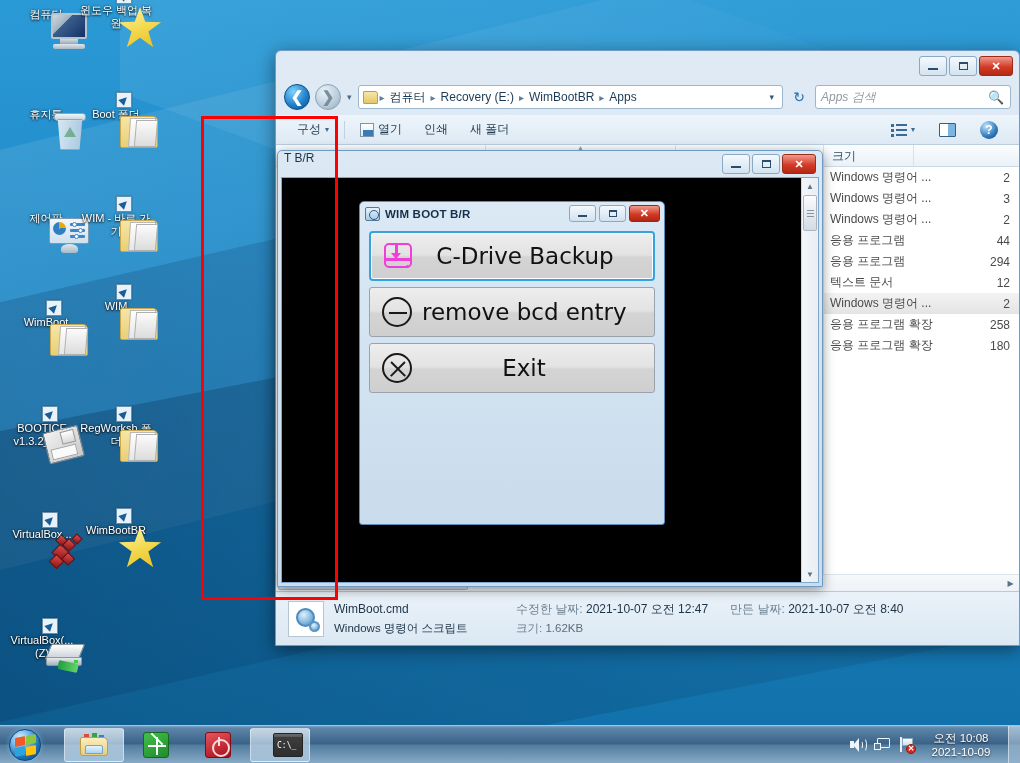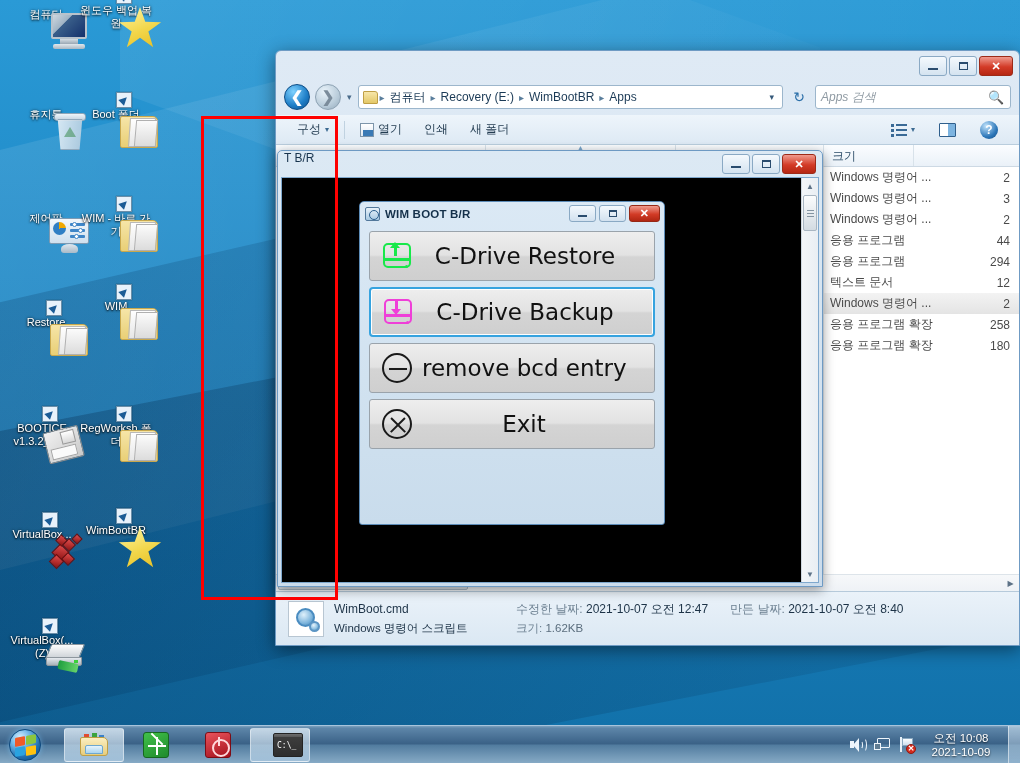--- a/index.html
+++ b/index.html
@@ -741,21 +741,21 @@
 
   <div class="dicon" style="left:8px;  top:316px;">
     <span class="gfx">
       <span class="ic-folder">
           <span class="back"></span>
           <span class="pg1"></span>
           <span class="pg2"></span>
         </span>
       <span class="sc-arrow"></span>
     </span>
-    <span class="lbl">Restore</span>
+    <span class="lbl">WimBoot</span>
   </div>
 
   <div class="dicon" style="left:78px; top:300px;">
     <span class="gfx">
       <span class="ic-folder">
           <span class="back"></span>
           <span class="pg1"></span>
           <span class="pg2"></span>
         </span>
       <span class="sc-arrow"></span>
@@ -1007,29 +1007,20 @@
         </div>
       <div class="wim-wbtn">
           <span class="g-max"></span>
         </div>
       <div class="wim-wbtn close">✕</div>
     </div>
   </div>
 
   <div id="wim-body">
 
-    <div class="wbtn-row">
-      <span class="wb-ico ico-restore">
-        <span class="drv"></span>
-          <span class="sepline"></span>
-          <span class="dot"></span>
-          <span class="arw"></span>
-      </span>
-      <span class="wlabel">C-Drive Restore</span>
-    </div>
 
     <div class="wbtn-row focused">
       <span class="wb-ico ico-backup">
         <span class="drv"></span>
           <span class="sepline"></span>
           <span class="dot"></span>
           <span class="arw"></span>
       </span>
       <span class="wlabel">C-Drive Backup</span>
     </div>

